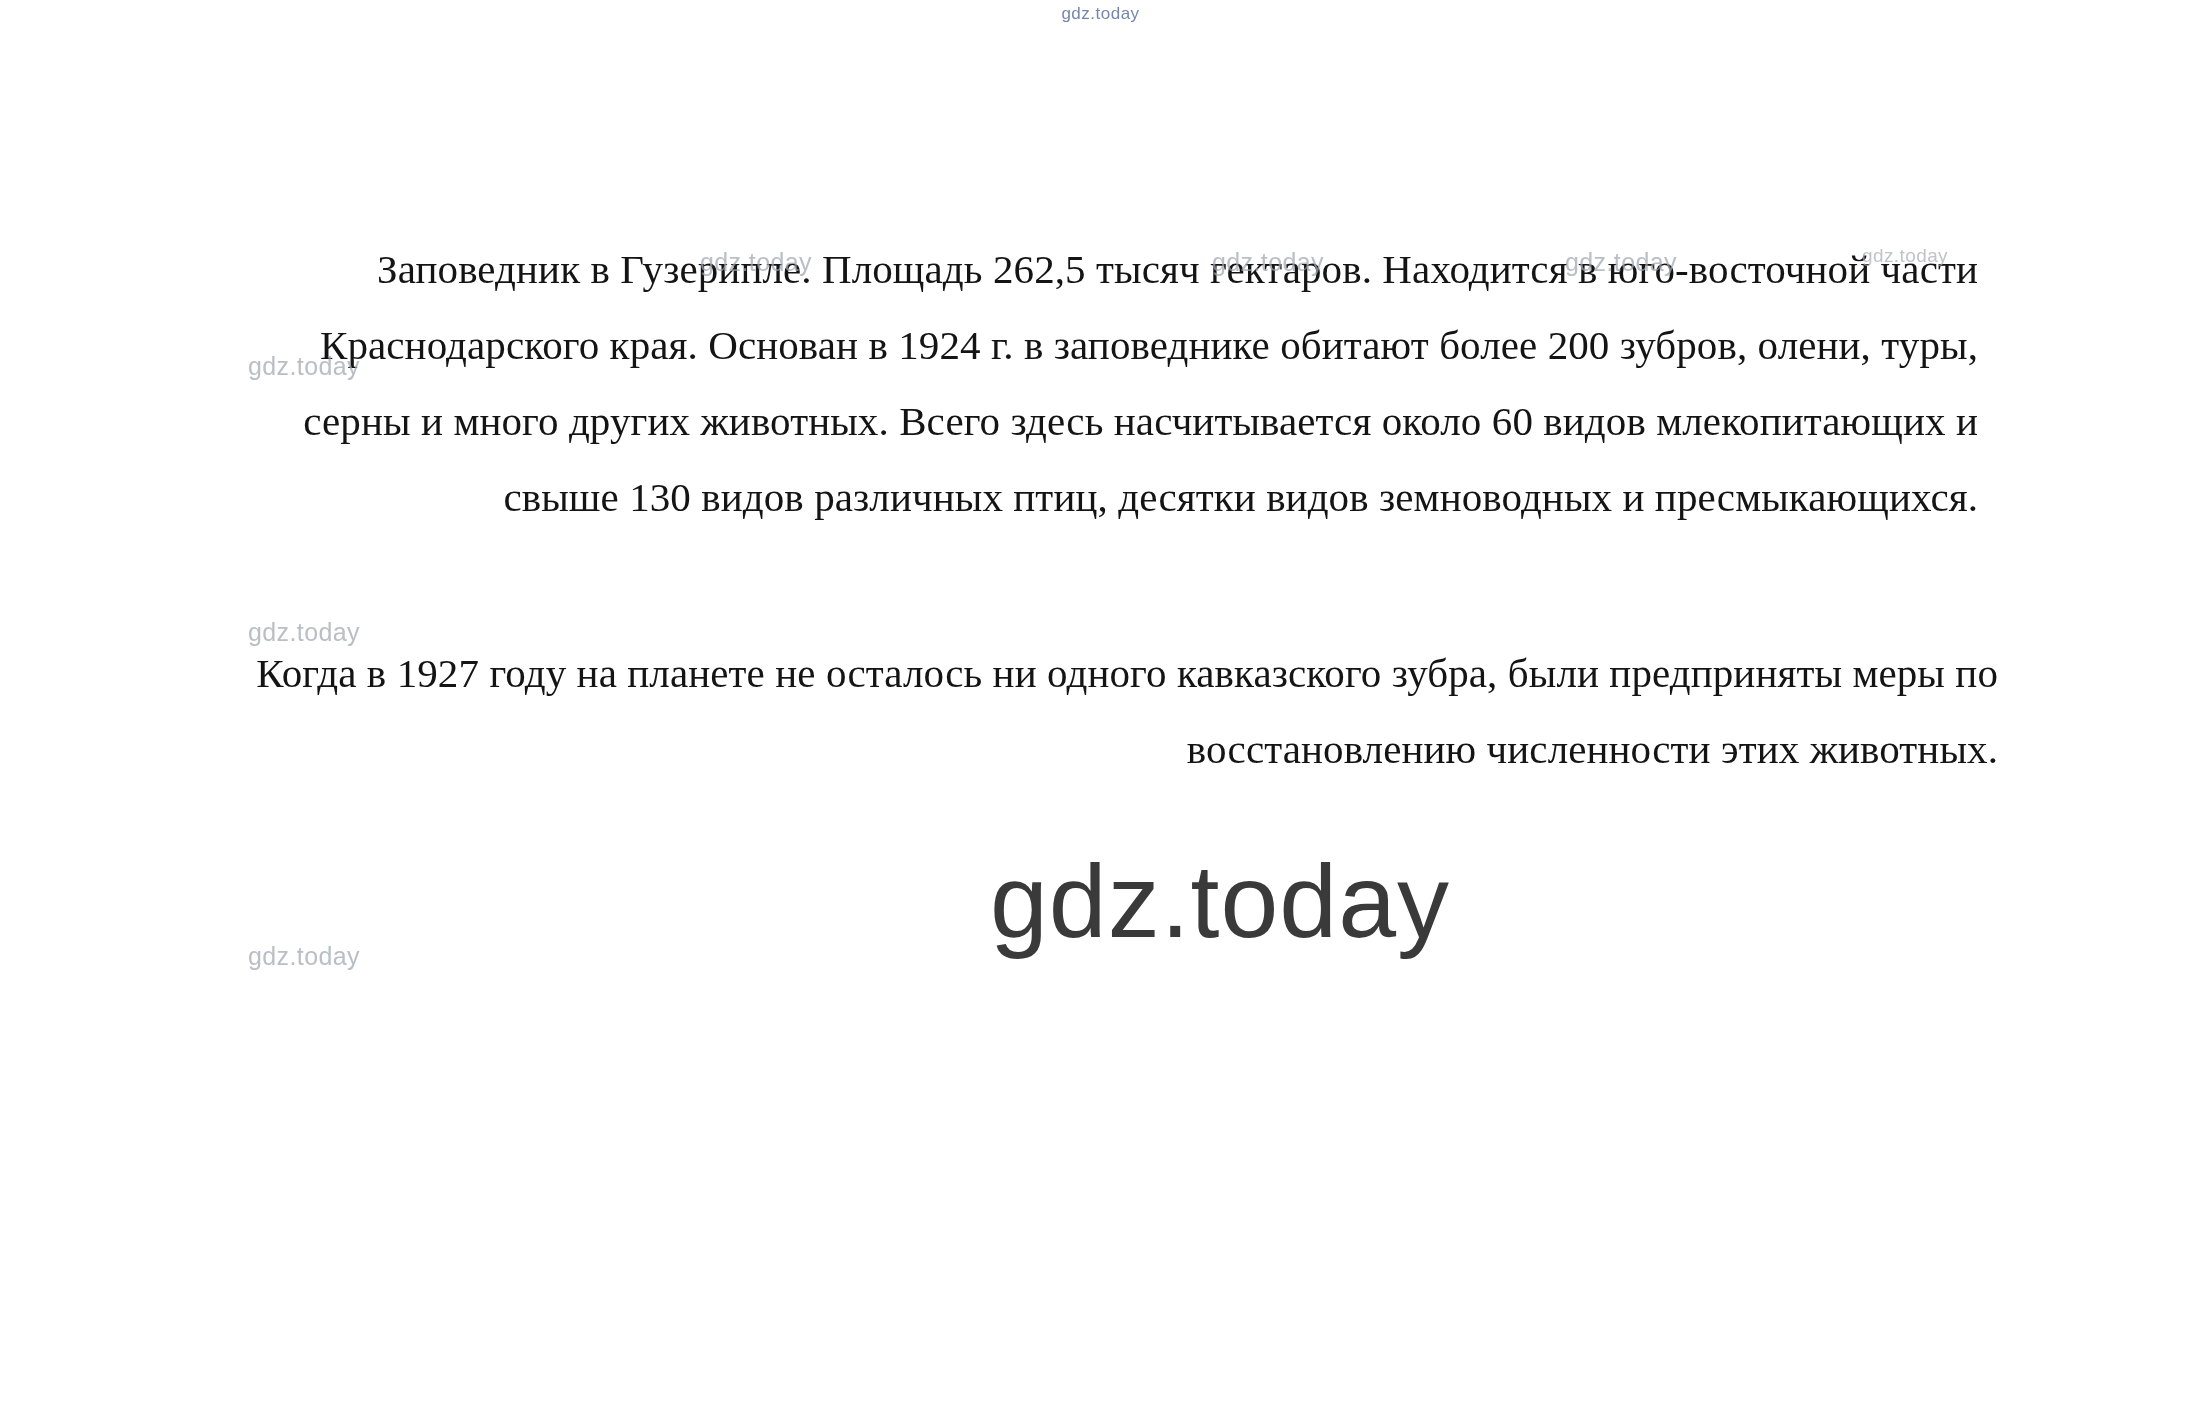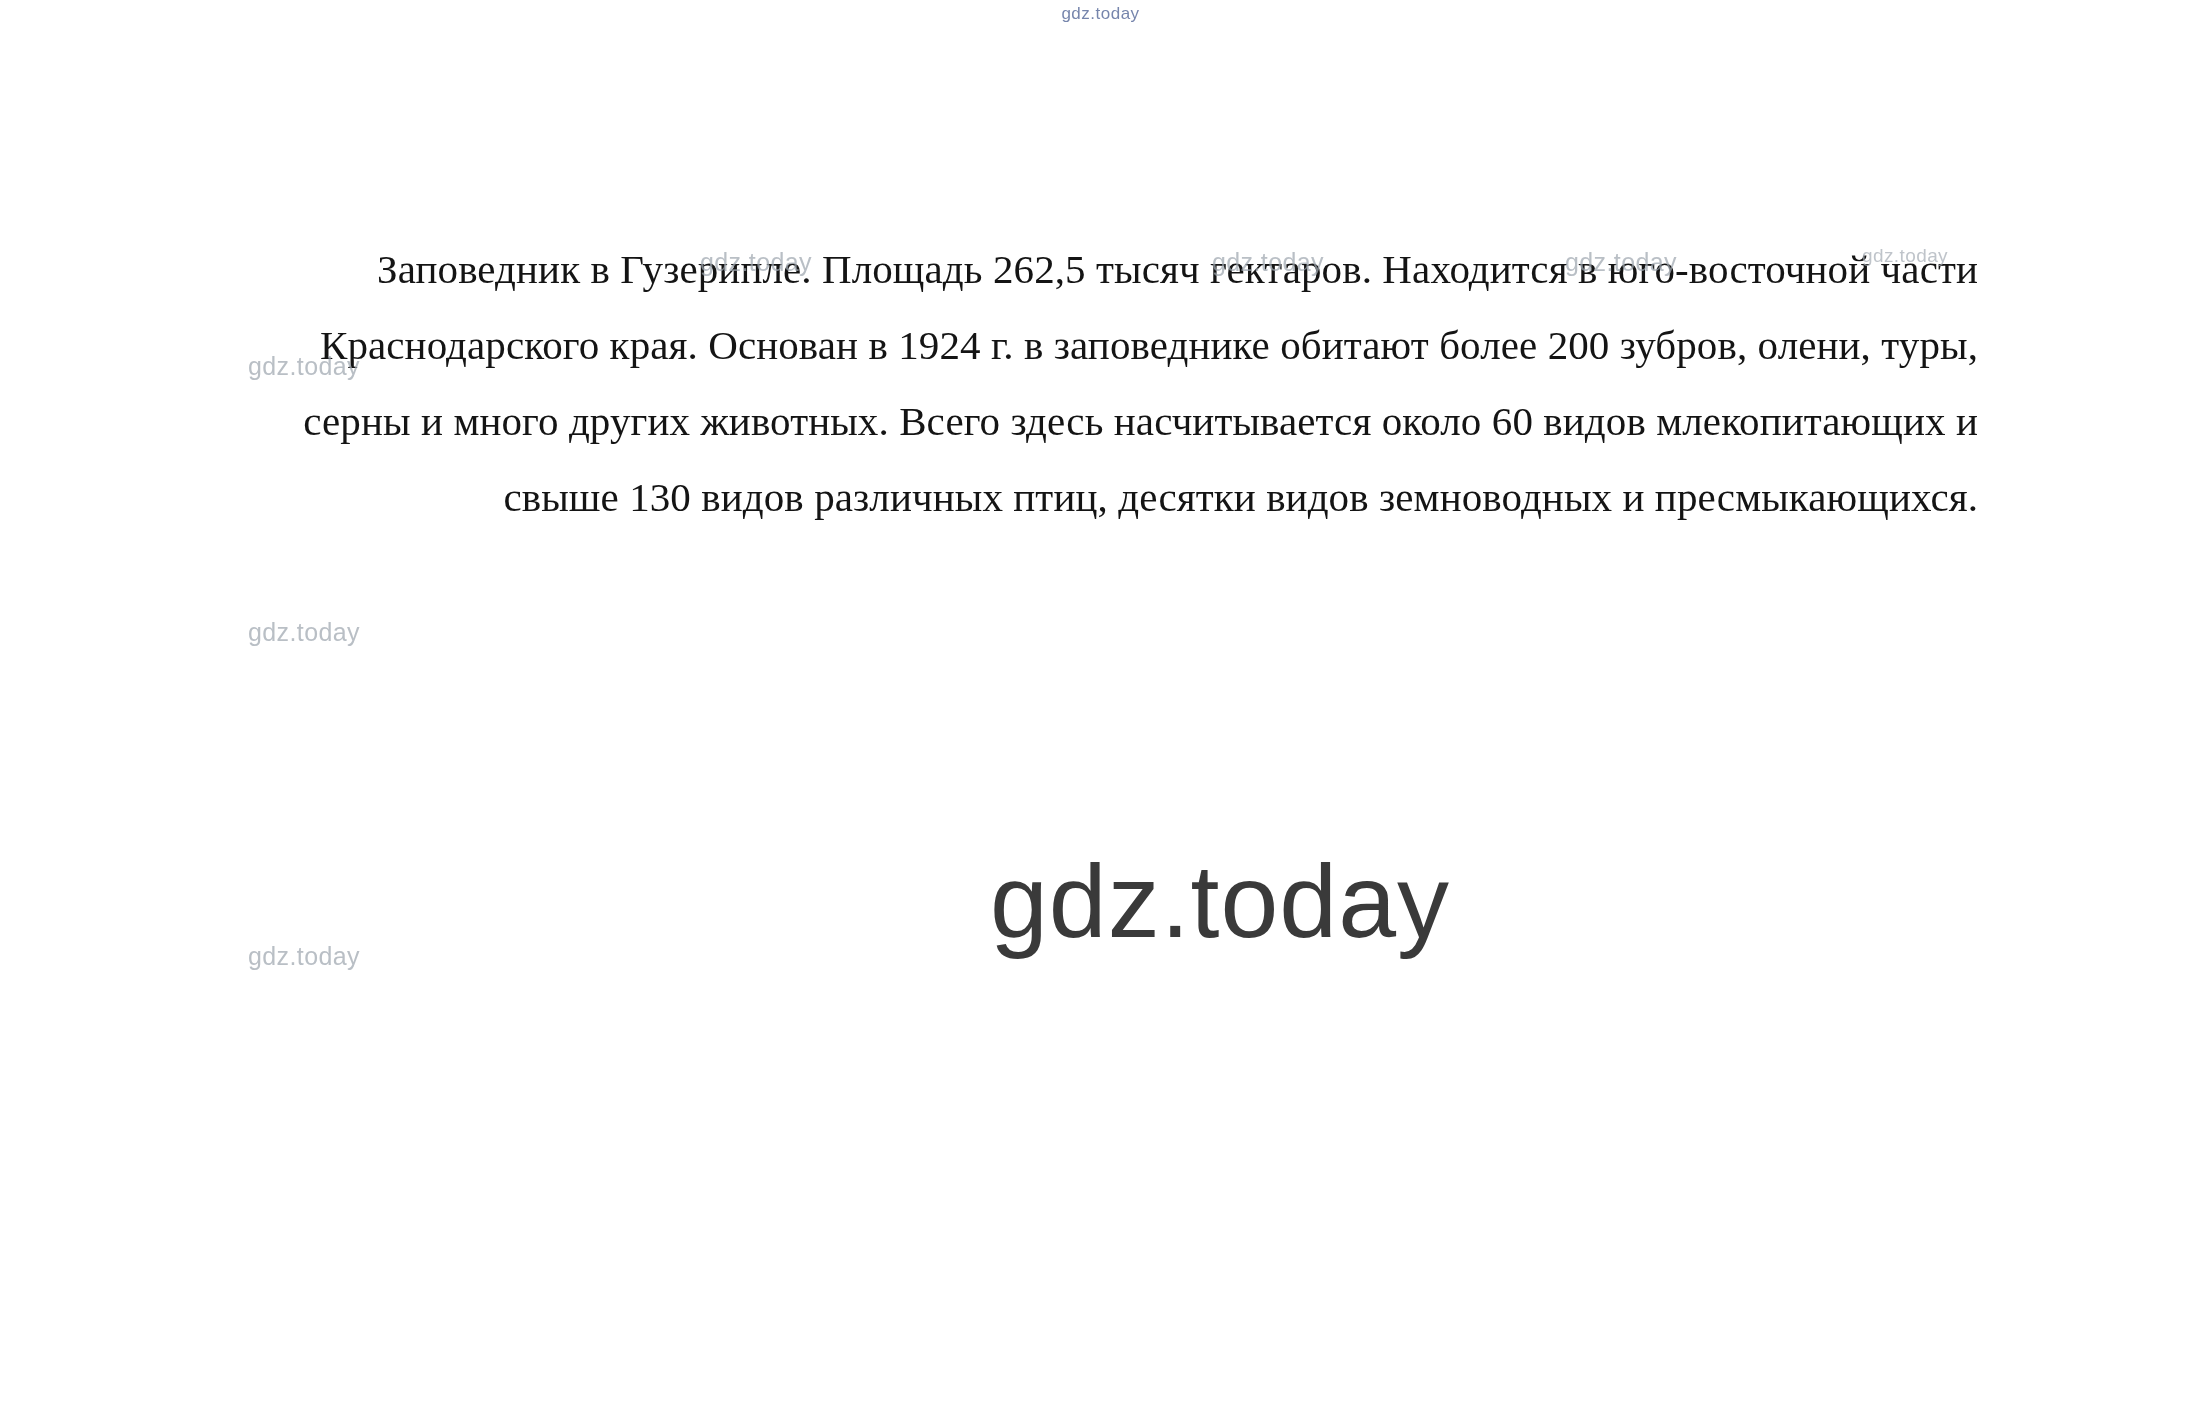--- a/index.html
+++ b/index.html
@@ -89,20 +89,21 @@
   .wm-g { left: 248px; top: 942px; }
   .wm-h { left: 990px; top: 842px; }
 </style>
 </head>
 <body>
 
 <div class="wm-top">gdz.today</div>
 
 <div class="doc">
   <p class="para p1">Заповедник в Гузерипле. Площадь 262,5 тысяч гектаров. Находится в юго-восточной части Краснодарского края.  Основан в 1924 г. в заповеднике обитают более 200 зубров, олени, туры, серны и много других животных. Всего здесь насчитывается около 60 видов млекопитающих и свыше 130 видов различных птиц, десятки видов земноводных и пресмыкающихся.</p>
+  <p class="para p3">Когда в 1927 году на планете не осталось ни одного кавказского зубра, были предприняты меры по восстановлению численности этих животных.</p>
 </div>
 
 <span class="wm wm-sm wm-a">gdz.today</span>
 <span class="wm wm-sm wm-b">gdz.today</span>
 <span class="wm wm-sm wm-c">gdz.today</span>
 <span class="wm wm-xs wm-d">gdz.today</span>
 <span class="wm wm-sm wm-e">gdz.today</span>
 <span class="wm wm-sm wm-f">gdz.today</span>
 <span class="wm wm-sm wm-g">gdz.today</span>
 

